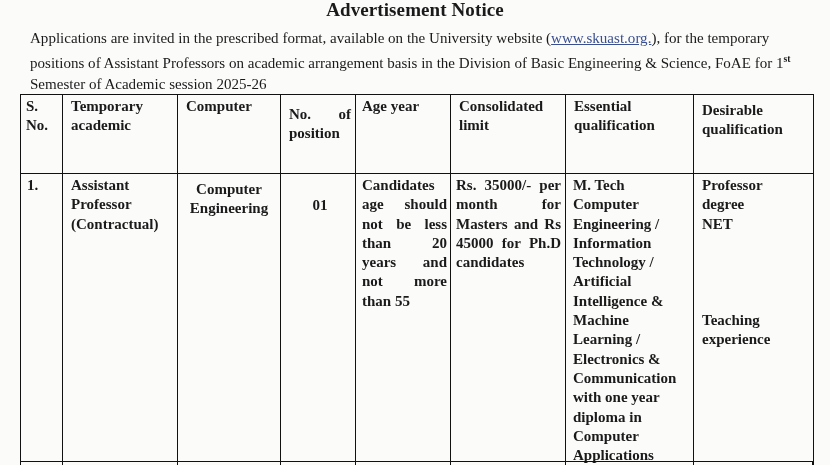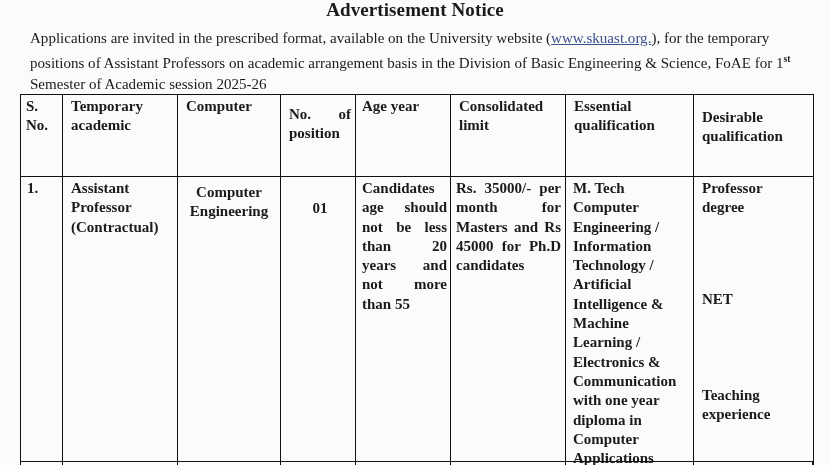--- a/index.html
+++ b/index.html
@@ -58,32 +58,32 @@
   </colgroup>
   <tbody>
       <tr>
     <th style="padding-left:5px">S. No.</th>
     <th>Temporary academic</th>
     <th>Computer</th>
     <th style="padding-top:10px" class="just">No. of position</th>
     <th style="padding-left:6px">Age year</th>
     <th>Consolidated limit</th>
     <th>Essential qualification</th>
-    <th style="padding-top:13px">Desirable qualification</th>
+    <th style="padding-top:6px">Desirable qualification</th>
   </tr>
   <tr class="body">
     <td class="bold" style="padding-left:6px">1.</td>
     <td class="bold">Assistant Professor (Contractual)</td>
     <td class="bold center" style="padding:6px 2px 0 2px">Computer Engineering</td>
     <td class="bold center" style="padding-top:22px">01</td>
     <td class="bold" style="padding:2px 3px 0 6px; text-align:justify">Candidates age should not be less than 20 years and not more than 55</td>
     <td class="bold" style="padding:2px 4px 0 5px; text-align:justify">Rs. 35000/- per month for Masters and Rs 45000 for Ph.D candidates</td>
     <td class="bold" style="padding-left:7px">M. Tech Computer Engineering / Information Technology / Artificial Intelligence &amp; Machine Learning / Electronics &amp; Communication with one year diploma in Computer Applications</td>
     <td class="bold">
       <div style="width:70px">Professor degree</div>
-      <div style="margin-top:72px">NET</div>
+      <div style="">NET</div>
       <div style="margin-top:77px; width:80px">Teaching experience</div>
     </td>
   </tr>
 </tbody>
   </table>
 
 <div class="tail"></div>
 
 </body></html>

